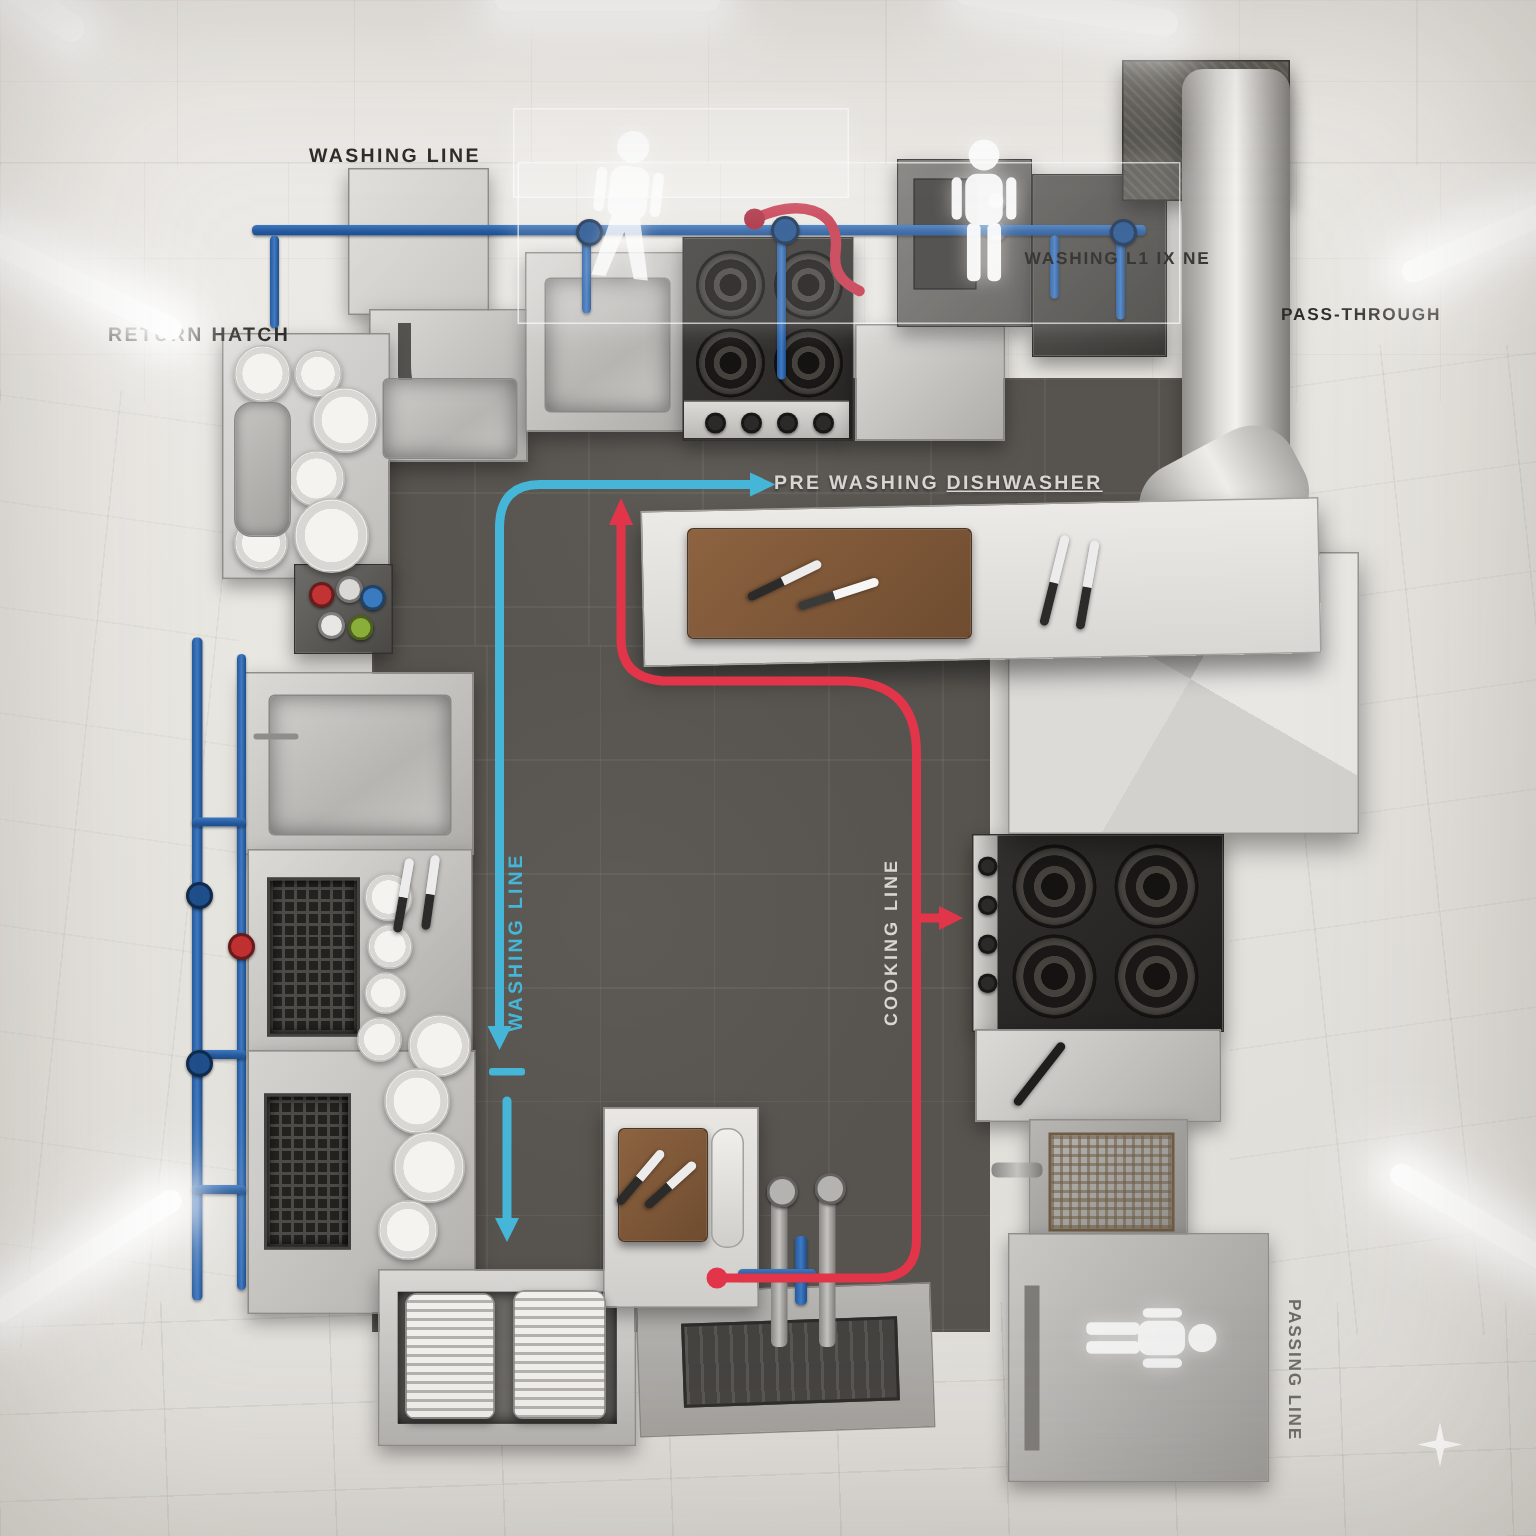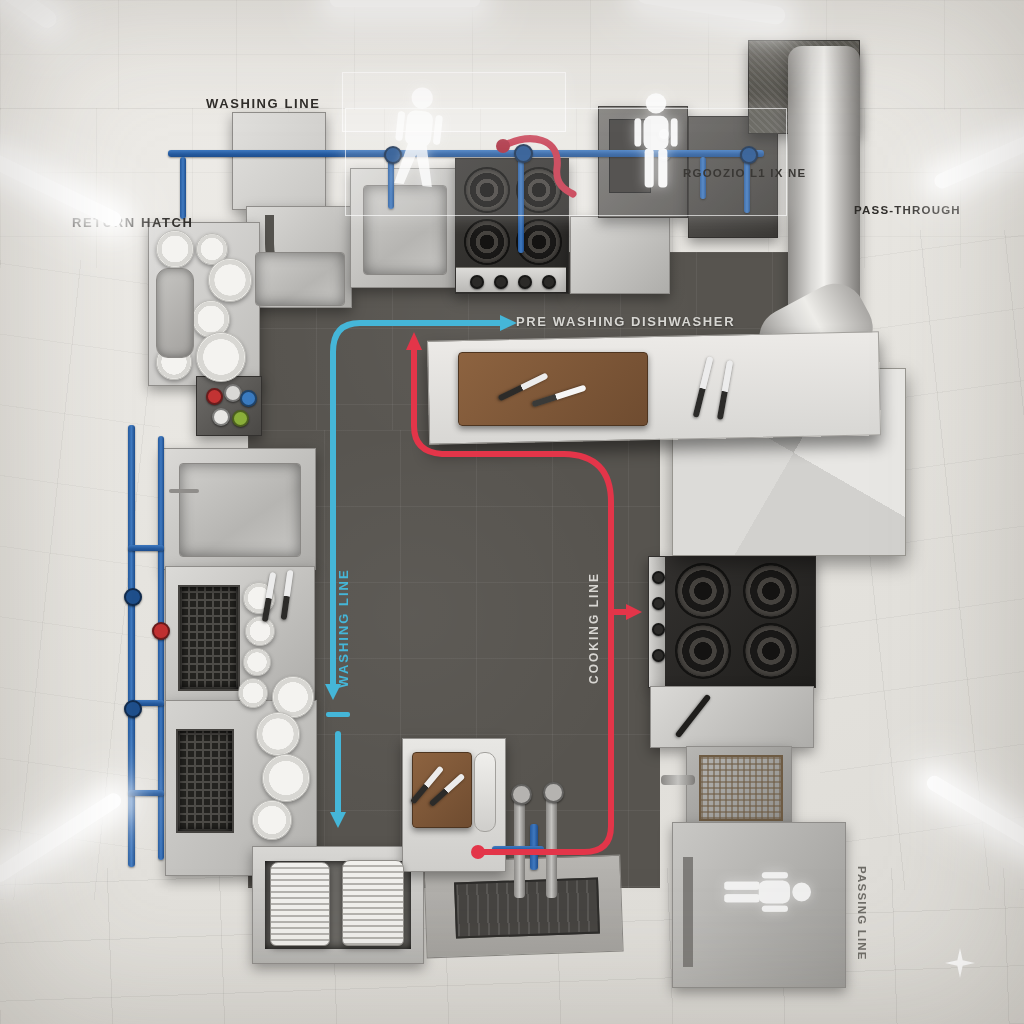--- a/index.html
+++ b/index.html
@@ -295,22 +295,22 @@
   </g>
   <circle cx="478" cy="852" r="7" fill="#e33549"></circle>
   <polygon points="406,350 422,350 414,332" fill="#e33549"></polygon>
   <polygon points="626,604 642,612 626,620" fill="#e33549"></polygon>
   <text x="598" y="628" transform="rotate(-90 598,628)" text-anchor="middle" fill="#d8d6d2" font-size="12" font-weight="bold" letter-spacing="2" font-family="Liberation Sans, sans-serif">COOKING LINE</text>
 </svg>
 
 <div class="label" style="left:206px;top:96px;">WASHING LINE</div>
 <div class="label" style="left:72px;top:215px;">RETURN HATCH</div>
 <div class="label light" style="left:516px;top:314px;">PRE WASHING</div>
-<div class="label light" style="left:631px;top:314px;">DISHWASHER</div>
-<div class="label small" style="left:683px;top:167px;color:#3a3835;">RGOOZIO L1 IX NE</div>
+<div class="label light" style="left:631px;top:314px;text-decoration:underline;">DISHWASHER</div>
+<div class="label small" style="left:683px;top:167px;color:#3a3835;">WASHING L1 IX NE</div>
 <div class="label small" style="left:854px;top:204px;">PASS-THROUGH</div>
 <div class="label small vlabel" style="left:856px;top:866px;color:#6e6c67;">PASSING LINE</div>
 
 <div class="lightbar" style="left:-18px;top:-8px;width:80px;height:18px;transform:rotate(35deg);"></div>
 <div class="lightbar" style="left:330px;top:-6px;width:150px;height:13px;"></div>
 <div class="lightbar" style="left:636px;top:-4px;width:150px;height:18px;transform:rotate(9deg);"></div>
 <div class="lightbar" style="left:-22px;top:182px;width:150px;height:15px;transform:rotate(26deg);"></div>
 <div class="lightbar" style="left:930px;top:152px;width:120px;height:15px;transform:rotate(-24deg);"></div>
 <div class="lightbar" style="left:-18px;top:830px;width:150px;height:15px;transform:rotate(-33deg);"></div>
 <div class="lightbar" style="left:918px;top:808px;width:140px;height:15px;transform:rotate(31deg);"></div>

